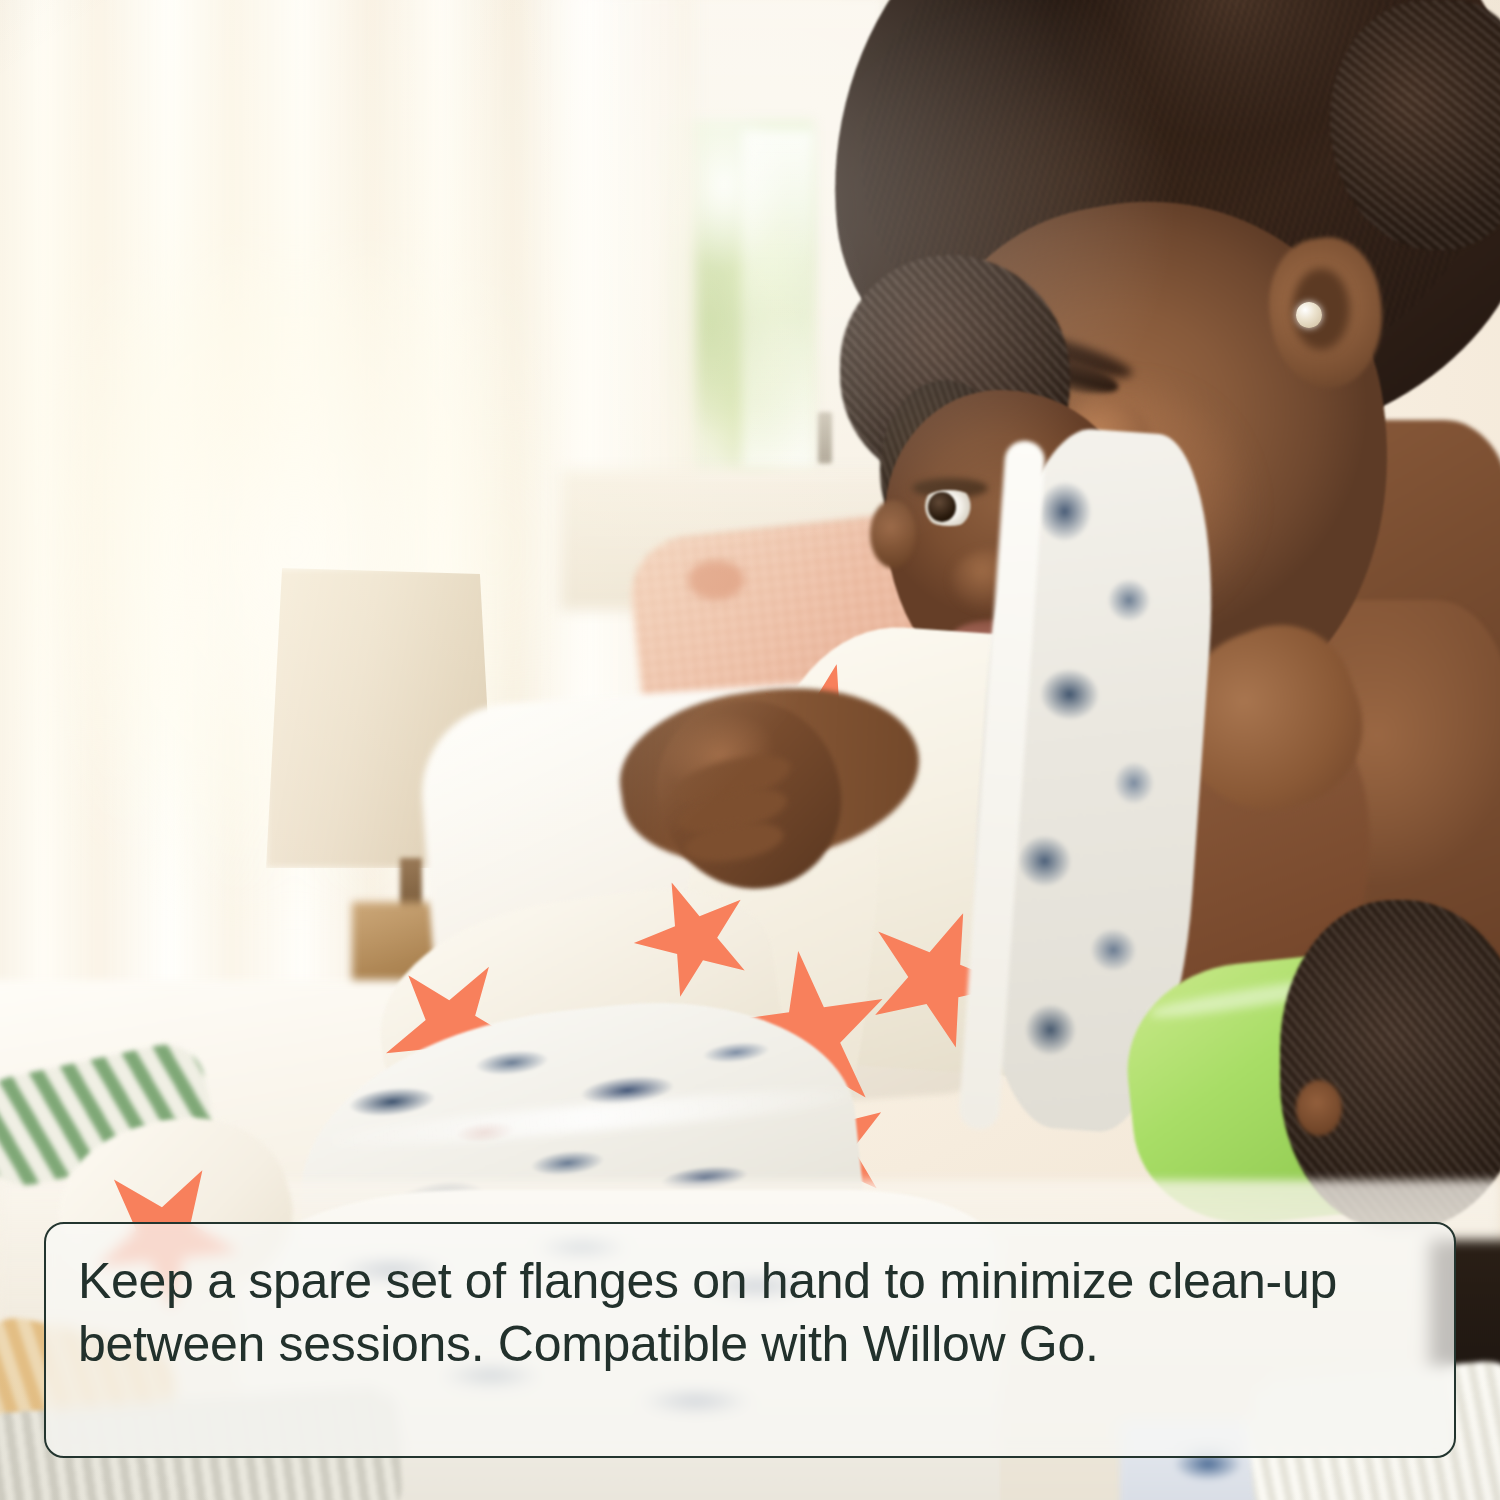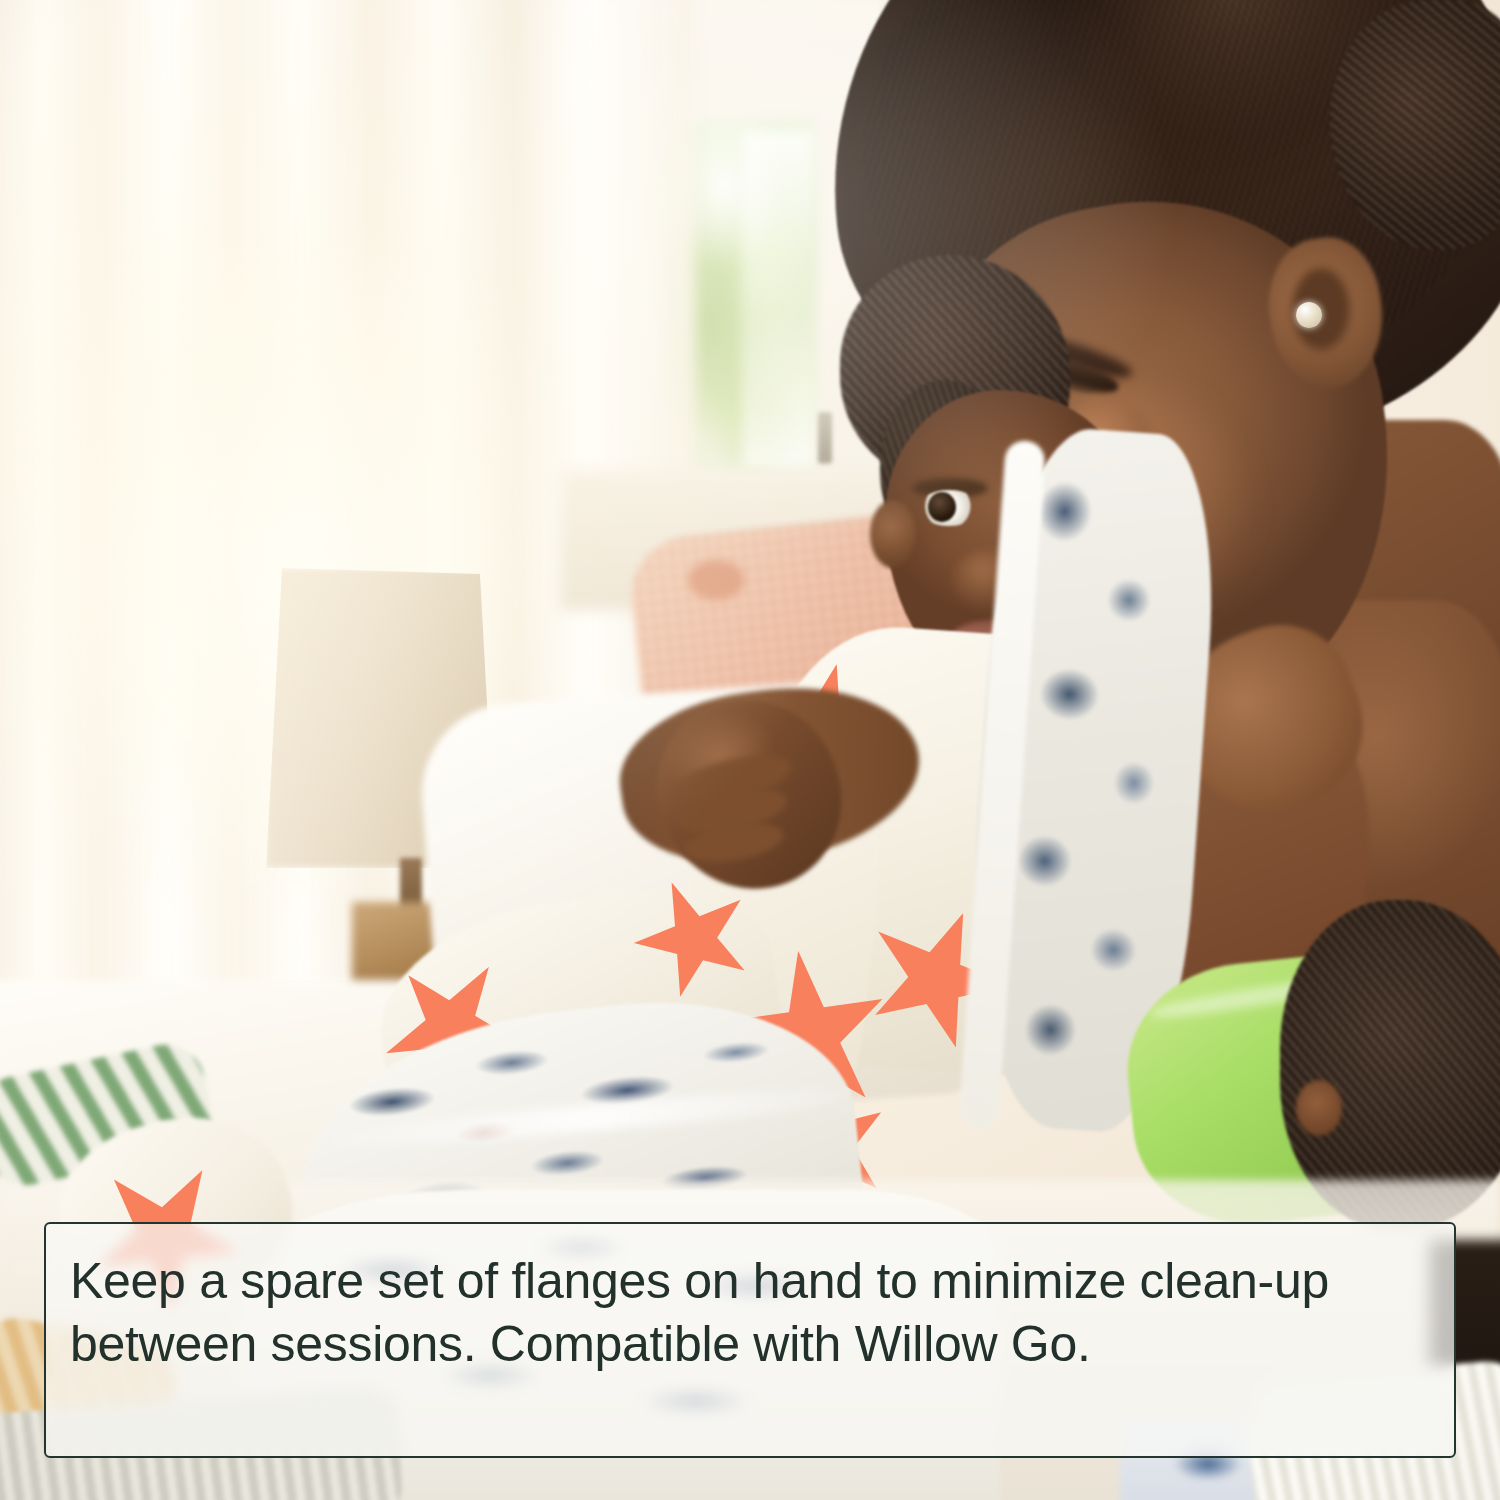--- a/index.html
+++ b/index.html
@@ -608,25 +608,25 @@
 
   
   .caption-card {
     position: absolute;
     left: 44px;
     top: 1222px;
     width: 1412px;
     height: 236px;
     box-sizing: border-box;
     border: 2px solid #23352f;
-    border-radius: 6px;
+    border-radius: 20px;
     background: rgba(248,248,245,.74);
     backdrop-filter: blur(7px);
     -webkit-backdrop-filter: blur(7px);
-    padding: 26px 44px 0 24px;
+    padding: 26px 44px 0 32px;
     overflow: hidden;
   }
   .caption-text {
     margin: 0;
     font-family: "Liberation Sans", sans-serif;
     font-size: 50px;
     line-height: 63px;
     font-weight: 400;
     letter-spacing: -0.3px;
     color: #22312c;

